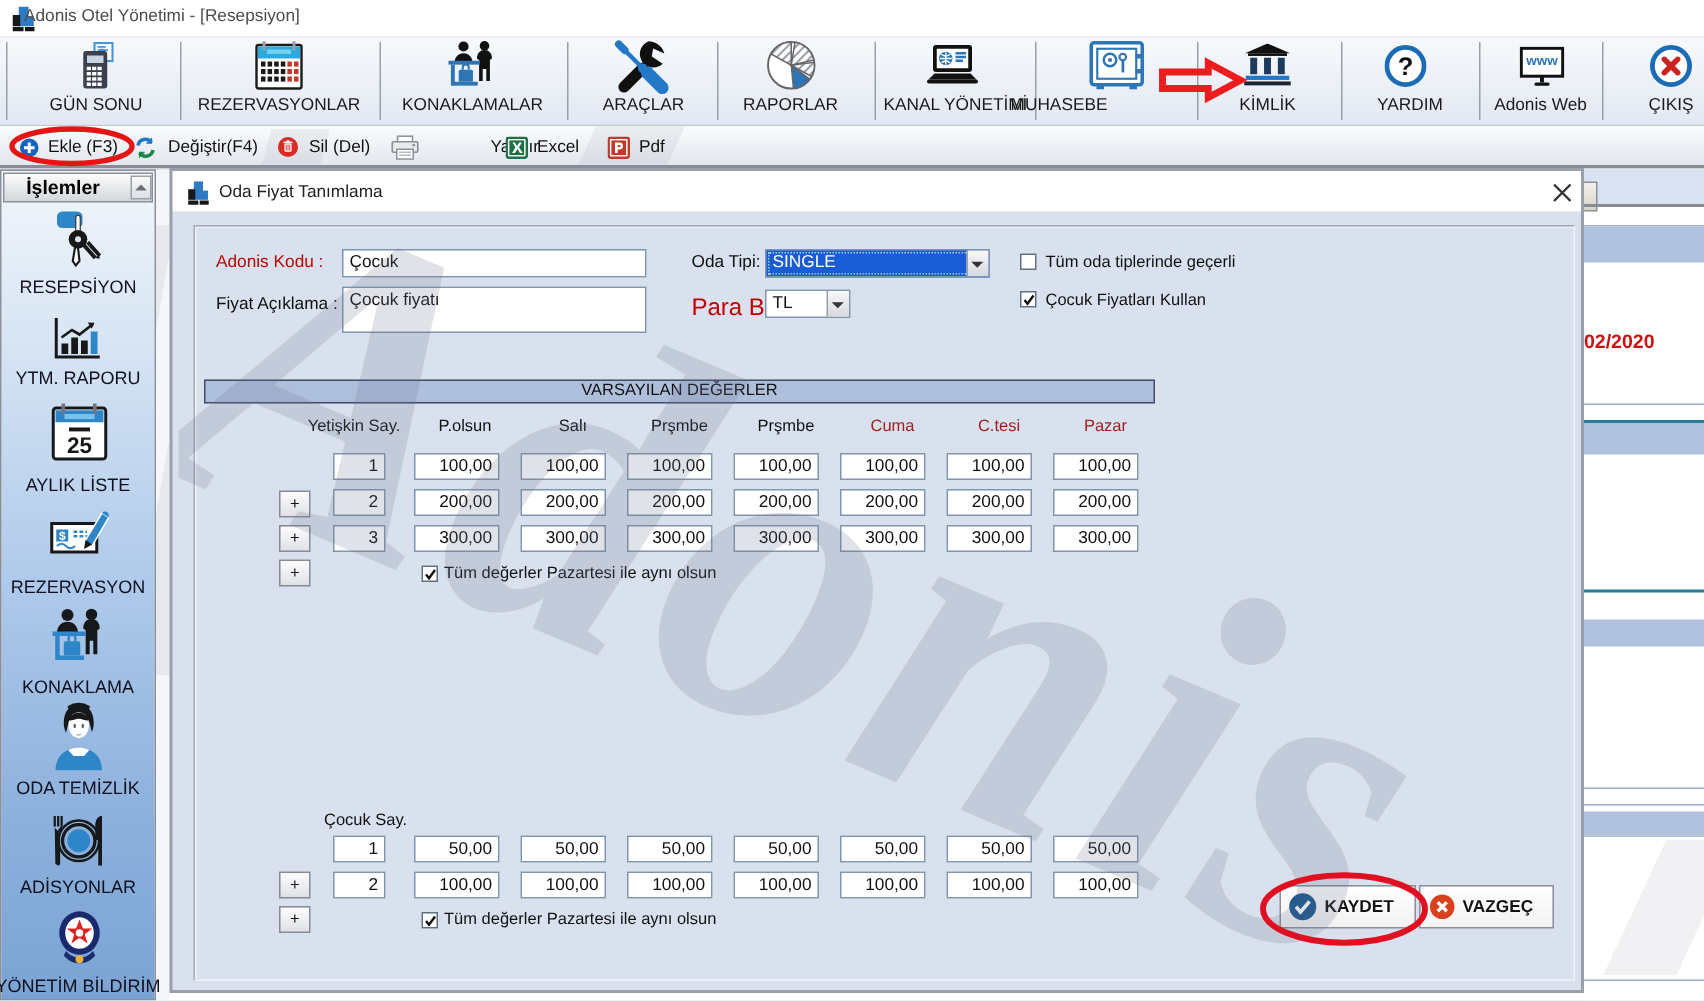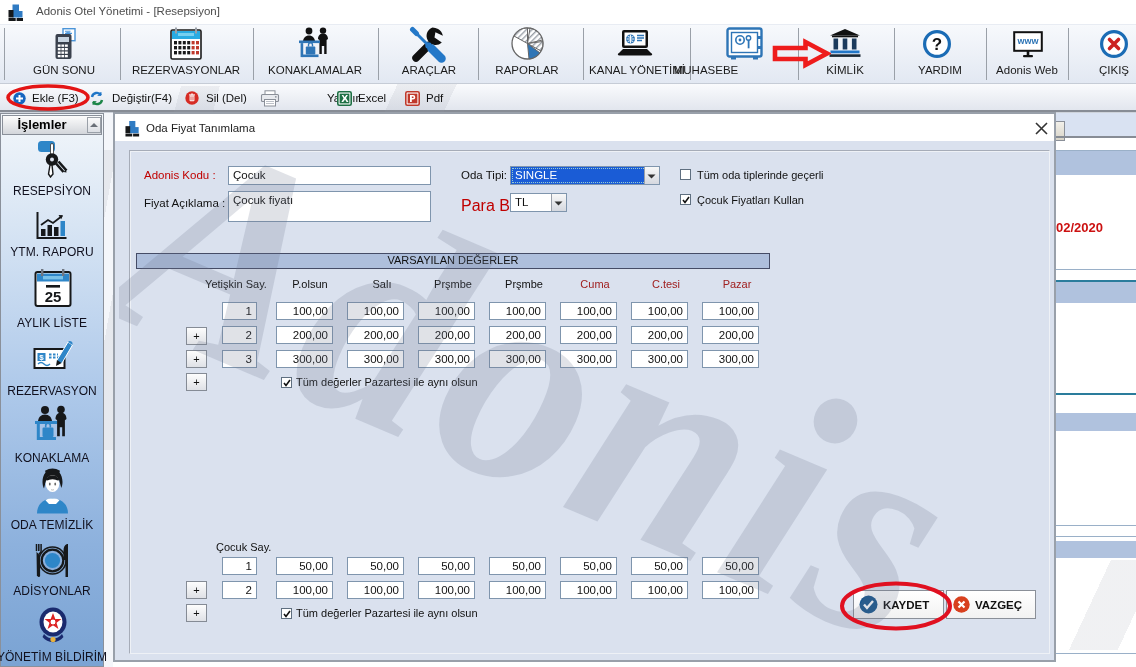--- a/index.html
+++ b/index.html
@@ -11,21 +11,21 @@
 <body>
 
 <div class="abs" style="left:0;top:0;width:1136px;height:24px;background:#fff;"></div>
 <svg class="abs" style="left:8px;top:4px;" width="17" height="17" viewBox="0 0 17 17">
   <rect x="4.5" y="0.5" width="6.5" height="13" fill="#2f7bc3"></rect>
   <rect x="10.5" y="7" width="4" height="6.5" fill="#2f7bc3"></rect>
   <rect x="0.5" y="6" width="5" height="7.5" fill="#16181a"></rect>
   <rect x="0.5" y="14" width="7.2" height="3" fill="#16181a"></rect>
   <rect x="8.6" y="14" width="6.4" height="3" fill="#16181a"></rect>
 </svg>
-<div class="lbl" style="left:36px;top:5px;font-size:11.5px;color:#4d4d4d;text-align:center;">Adonis Otel Yönetimi - [Resepsiyon]</div>
+<div class="lbl" style="left:16px;top:5px;font-size:11.5px;color:#4d4d4d;text-align:center;">Adonis Otel Yönetimi - [Resepsiyon]</div>
 
 <div class="abs" id="toolbar1" style="left:0;top:24px;width:1136px;height:60px;background:linear-gradient(#f7f9fc,#e2e8f2);border-top:1px solid #e8ecf3;border-bottom:1px solid #c6ccd6;box-sizing:border-box;"></div>
 
 <div class="abs" style="left:4px;top:28px;width:1px;height:52px;background:#9aa0a8;"></div>
 <div class="abs" style="left:120px;top:28px;width:1px;height:52px;background:#9aa0a8;"></div>
 <div class="abs" style="left:253px;top:28px;width:1px;height:52px;background:#9aa0a8;"></div>
 <div class="abs" style="left:378px;top:28px;width:1px;height:52px;background:#9aa0a8;"></div>
 <div class="abs" style="left:478px;top:28px;width:1px;height:52px;background:#9aa0a8;"></div>
 <div class="abs" style="left:583px;top:28px;width:1px;height:52px;background:#9aa0a8;"></div>
 <div class="abs" style="left:690px;top:28px;width:1px;height:52px;background:#9aa0a8;"></div>

